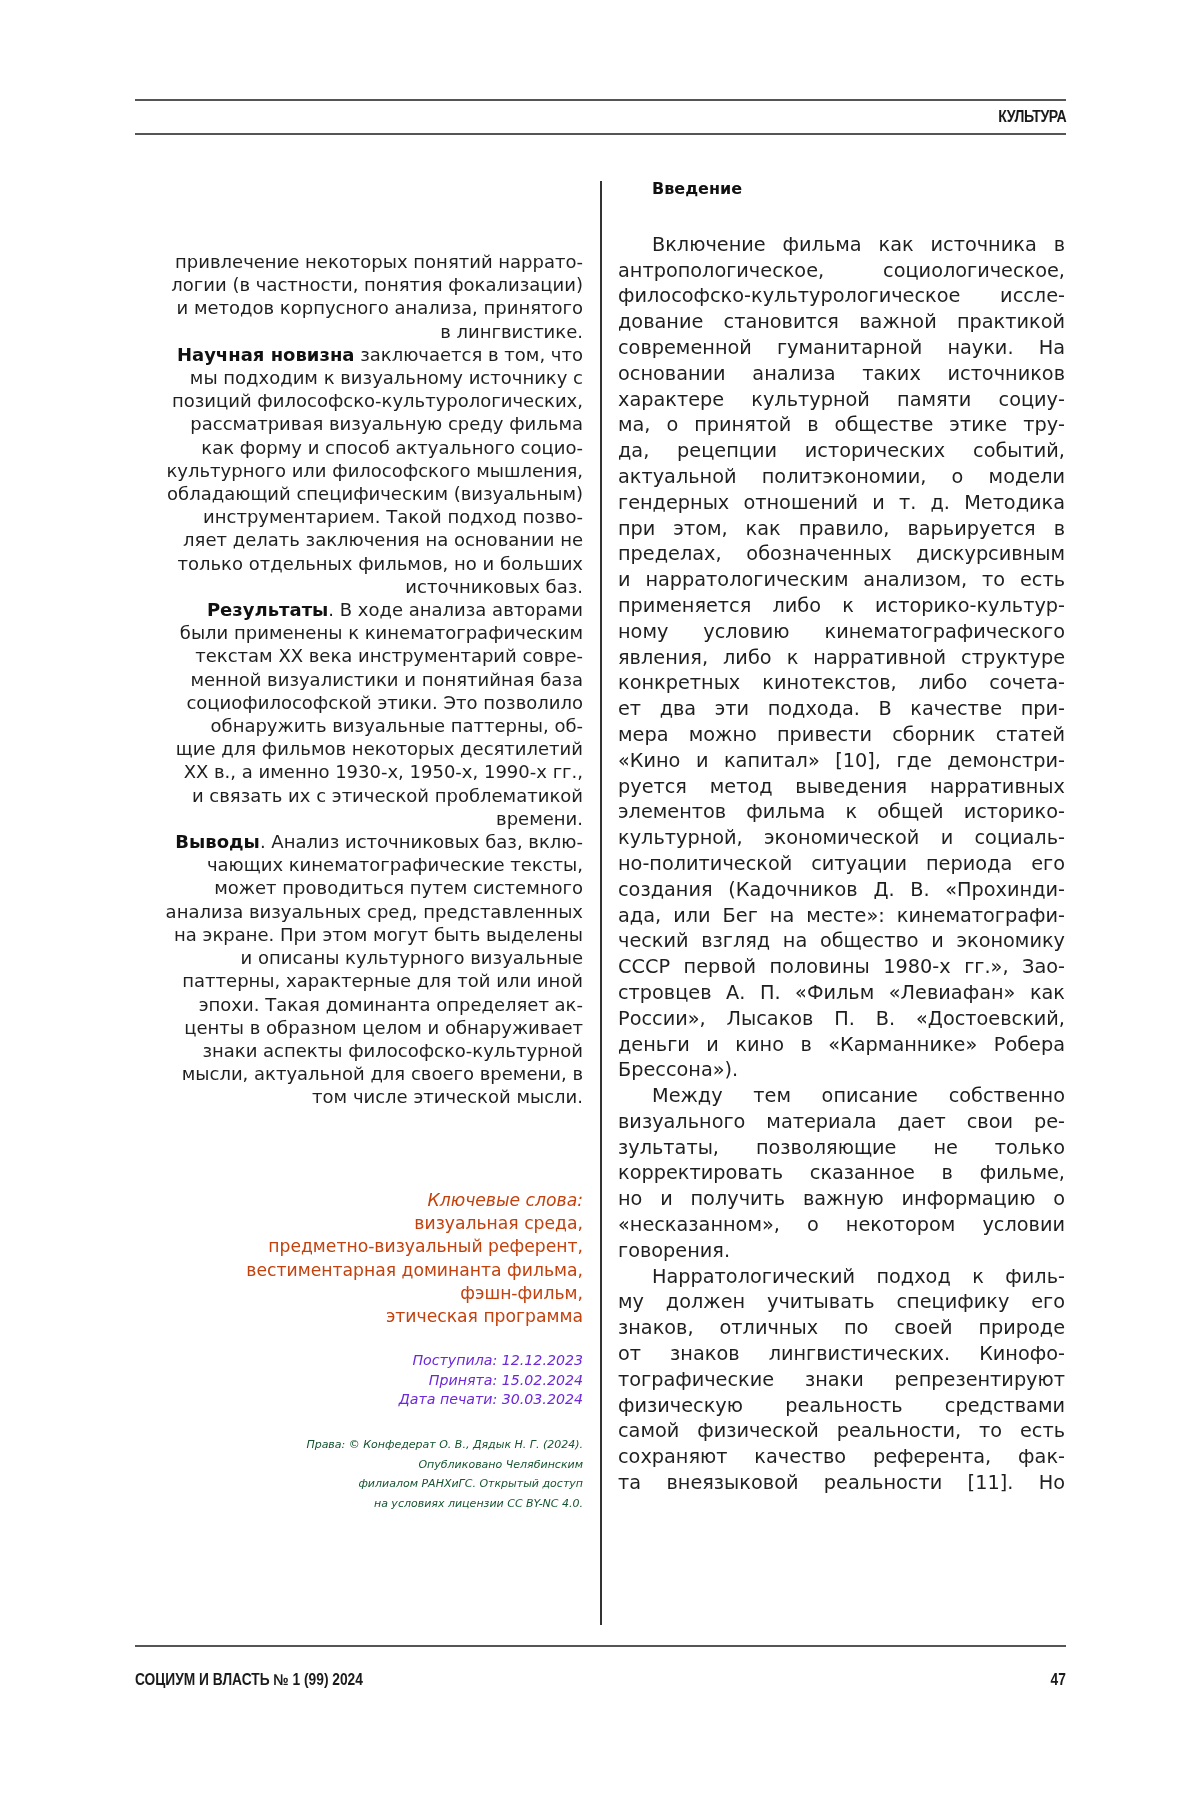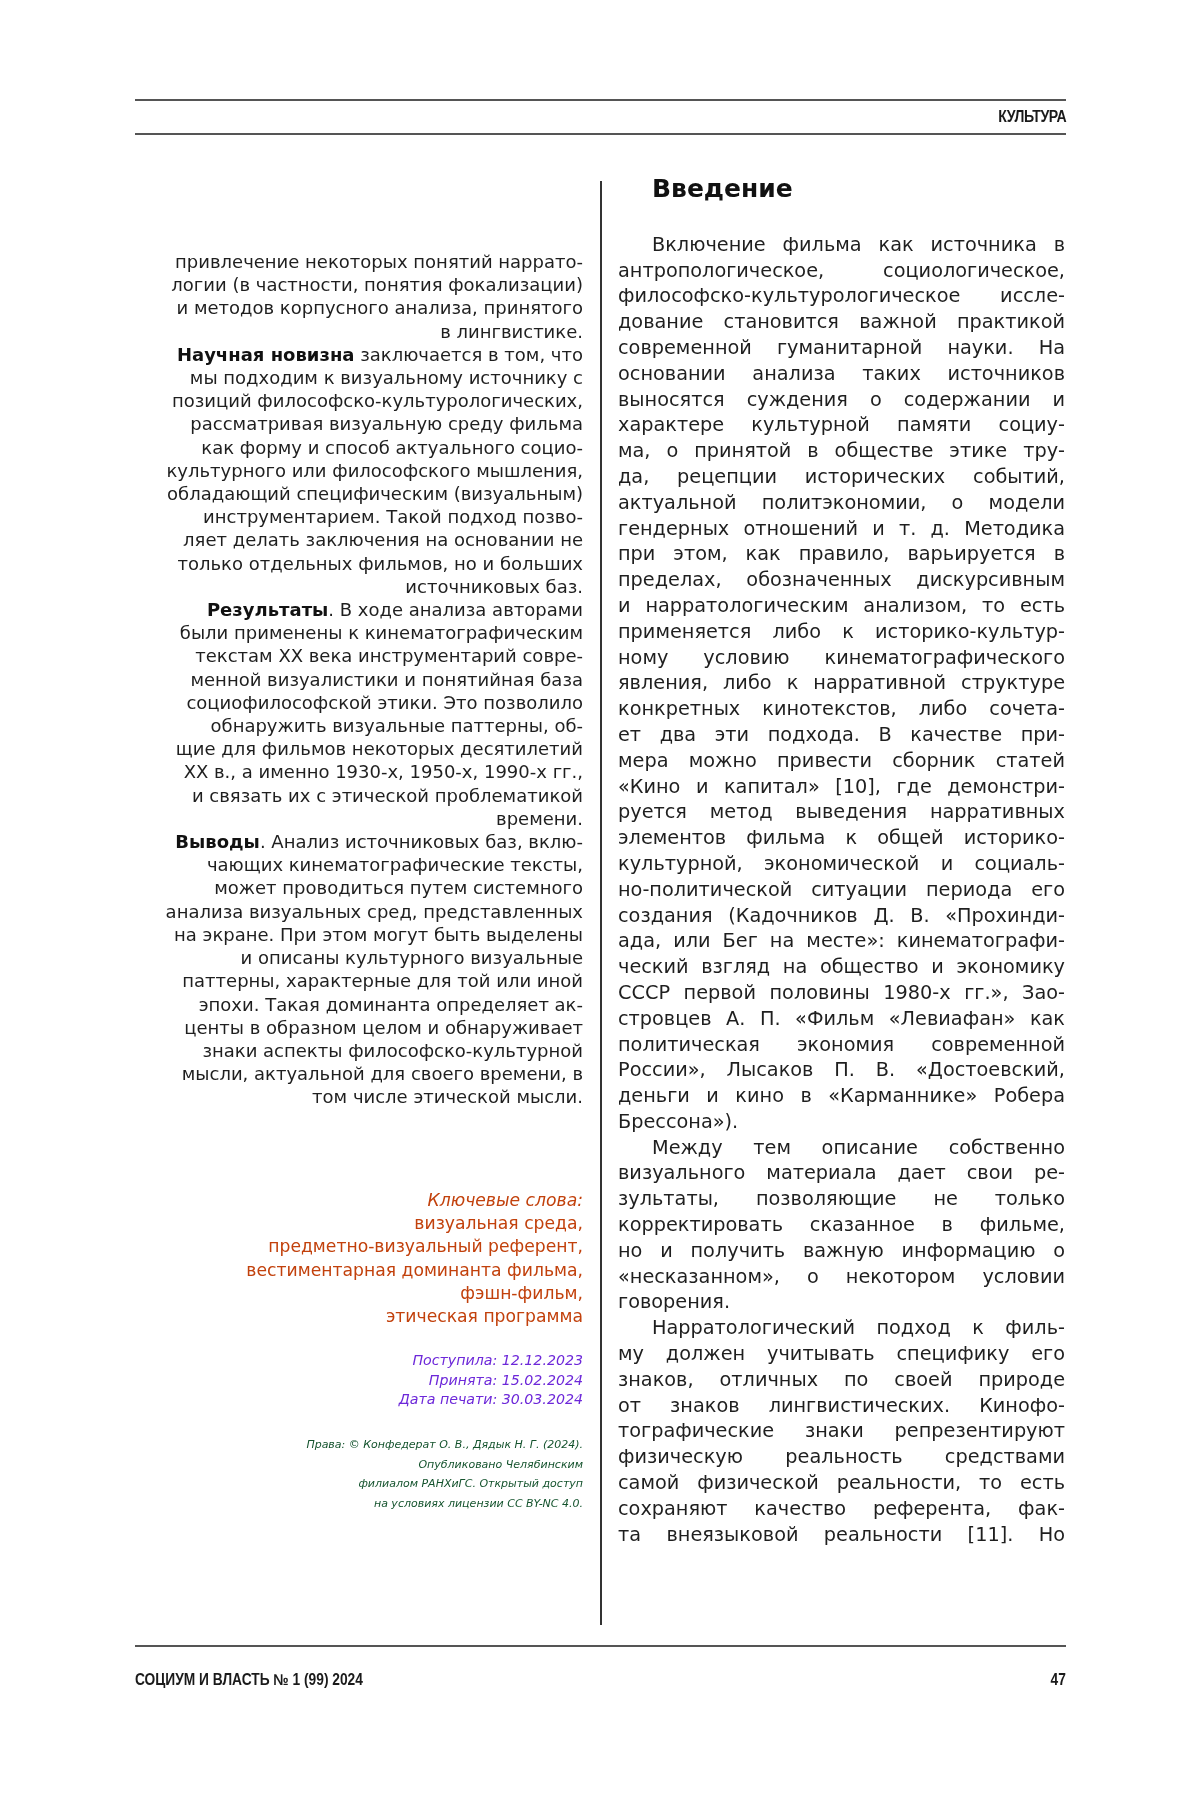--- a/index.html
+++ b/index.html
@@ -40,21 +40,21 @@
       font-family: "DejaVu Sans", sans-serif; font-style: italic; font-size: 14.2px; line-height: 19.5px; color: #6d28d9; }
     .dates span { display: block; }
     .rights { position: absolute; left: 136px; top: 1435px; width: 447px; text-align: right;
       font-family: "DejaVu Sans", sans-serif; font-style: italic; font-size: 11px; line-height: 19.5px; color: #14532d; }
     .rights span { display: block; white-space: nowrap; }
 
     .right-col {
       position: absolute; left: 618px; top: 176px; width: 447px;
       font-family: "DejaVu Sans", sans-serif; font-size: 19.3px; line-height: 25.8px; color: #1f1f1f;
     }
-    .heading { font-weight: bold; font-size: 25px; margin-left: 34px; margin-bottom: 30px; color: #111; display: block; }
+    .heading { font-weight: bold; font-size: 16px; margin-left: 34px; margin-bottom: 30px; color: #111; display: block; }
     .right-col .line { display: block; white-space: nowrap; text-align: justify; text-align-last: justify; }
     .right-col .line.indent { padding-left: 34px; }
     .right-col .line.last { text-align-last: left; }
   </style>
 </head>
 <body>
 
 <div class="rule top1"></div>
 <div class="section-label">КУЛЬТУРА</div>
 <div class="rule top2"></div>
@@ -125,21 +125,20 @@
 
 <div class="right-col" id="right-col">
   <span class="heading">Введение</span>
 <div>
       <span class="line indent">Включение фильма как источника в</span>
       <span class="line">антропологическое, социологическое,</span>
       <span class="line">философско-культурологическое иссле-</span>
       <span class="line">дование становится важной практикой</span>
       <span class="line">современной гуманитарной науки. На</span>
       <span class="line">основании анализа таких источников</span>
-      <span class="line">выносятся суждения о содержании и</span>
       <span class="line">характере культурной памяти социу-</span>
       <span class="line">ма, о принятой в обществе этике тру-</span>
       <span class="line">да, рецепции исторических событий,</span>
       <span class="line">актуальной политэкономии, о модели</span>
       <span class="line">гендерных отношений и т. д. Методика</span>
       <span class="line">при этом, как правило, варьируется в</span>
       <span class="line">пределах, обозначенных дискурсивным</span>
       <span class="line">и нарратологическим анализом, то есть</span>
       <span class="line">применяется либо к историко-культур-</span>
       <span class="line">ному условию кинематографического</span>
@@ -150,21 +149,20 @@
       <span class="line">«Кино и капитал» [10], где демонстри-</span>
       <span class="line">руется метод выведения нарративных</span>
       <span class="line">элементов фильма к общей историко-</span>
       <span class="line">культурной, экономической и социаль-</span>
       <span class="line">но-политической ситуации периода его</span>
       <span class="line">создания (Кадочников Д. В. «Прохинди-</span>
       <span class="line">ада, или Бег на месте»: кинематографи-</span>
       <span class="line">ческий взгляд на общество и экономику</span>
       <span class="line">СССР первой половины 1980-х гг.», Зао-</span>
       <span class="line">стровцев А. П. «Фильм «Левиафан» как</span>
-      <span class="line">политическая экономия современной</span>
       <span class="line">России», Лысаков П. В. «Достоевский,</span>
       <span class="line">деньги и кино в «Карманнике» Робера</span>
       <span class="line last">Брессона»).</span>
     </div>
     <div>
       <span class="line indent">Между тем описание собственно</span>
       <span class="line">визуального материала дает свои ре-</span>
       <span class="line">зультаты, позволяющие не только</span>
       <span class="line">корректировать сказанное в фильме,</span>
       <span class="line">но и получить важную информацию о</span>

